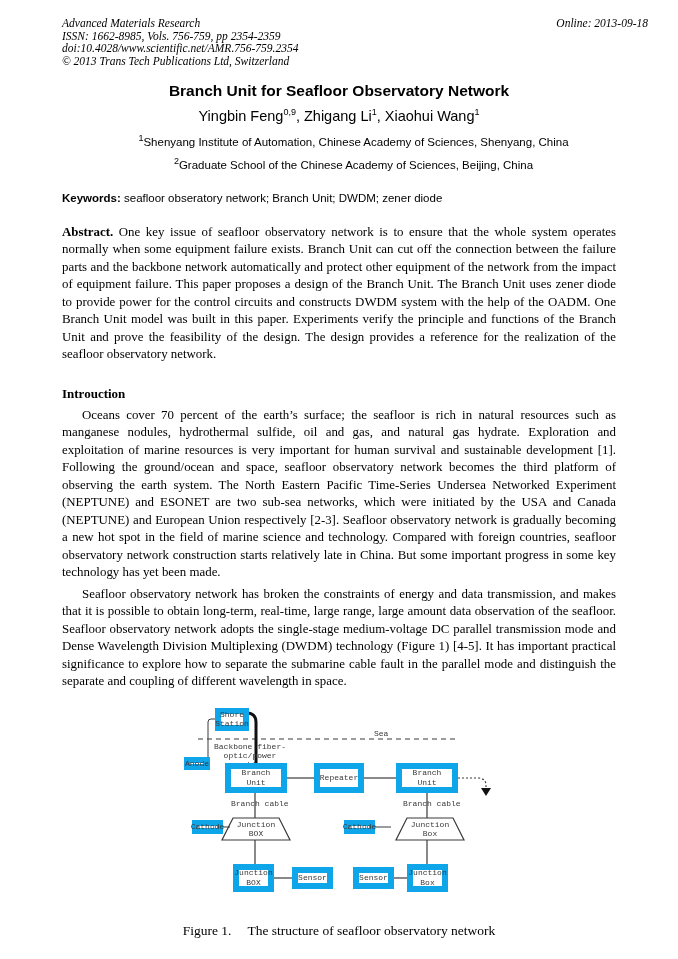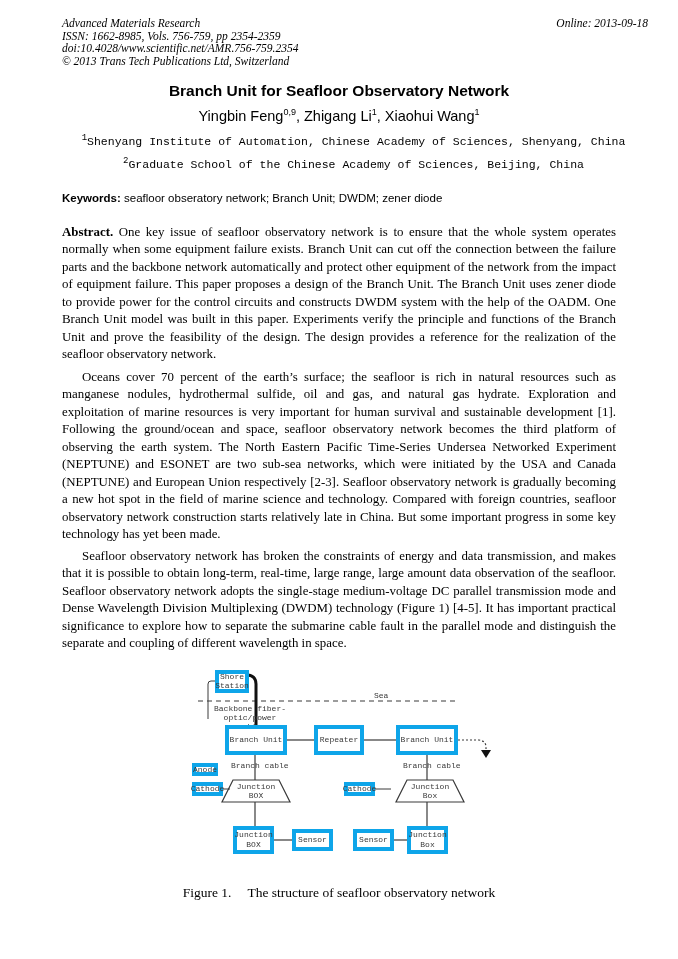--- a/index.html
+++ b/index.html
@@ -30,21 +30,21 @@
     font-weight: bold; font-size: 15.5px; color: #000;
   }
   .authors {
     margin-top: 7px; text-align: center;
     font-family: "Liberation Sans", sans-serif;
     font-size: 14.5px; color: #000;
   }
   .authors sup, .affil sup { font-size: 9px; }
   .affil {
     margin-top: 9px; text-align: center;
-    font-family: Liberation Mono, monospace;
+    font-family: Liberation Sans, sans-serif;
     font-size: 11.5px; color: #000; padding-left: 29px;
   }
   .affil.second { margin-top: 8px; }
   .email {
     margin-top: 8px; text-align: center;
     font-family: "Liberation Sans", sans-serif;
     font-size: 11.5px; color: #000;
   }
 
   
@@ -67,21 +67,21 @@
     margin: 22px 62px 0 62px;
     font-size: 13px; font-weight: bold; color: #000;
   }
   .para { margin-top: 4px; text-indent: 20px; }
   .para.first { margin-top: 5px; }
 
   
   .figure-area { position: relative; width: 678px; height: 212px; margin-top: 8px; }
   .figure-area svg.lines { position: absolute; left: 0; top: 0; }
   .diag-box {
-    position: absolute; border: 4px solid #0ea5e9; background: #fff;
+    position: absolute; border: 6px solid #0ea5e9; background: #fff;
     font-family: "Liberation Mono", monospace; font-size: 8px; line-height: 9.5px;
     color: #3a3a3a; display: flex; align-items: center; justify-content: center;
     text-align: center; white-space: pre-line;
   }
   .diag-label {
     position: absolute;
     font-family: "Liberation Mono", monospace; font-size: 8px; line-height: 9px;
     color: #3a3a3a; white-space: pre-line; text-align: center;
   }
   .trap-label { width: 56px; }
@@ -109,20 +109,21 @@
 
   <div class="title">Branch Unit for Seafloor Observatory Network</div>
   <div class="authors"><span>Yingbin Feng</span><sup>0,9</sup><span>, Zhigang Li</span><sup>1</sup><span>, Xiaohui Wang</span><sup>1</sup></div>
   <div class="affil"><sup>1</sup><span>Shenyang Institute of Automation, Chinese Academy of Sciences, Shenyang, China</span></div>
   <div class="affil second"><sup>2</sup><span>Graduate School of the Chinese Academy of Sciences, Beijing, China</span></div>
 
   <div class="keywords"><span class="kw-label">Keywords:</span><span> seafloor obseratory network; Branch Unit; DWDM; zener diode</span></div>
 
   <div class="bodytext abstract"><span class="abs-label">Abstract.</span><span> One key issue of seafloor observatory network is to ensure that the whole system operates normally when some equipment failure exists. Branch Unit can cut off the connection between the failure parts and the backbone network automatically and protect other equipment of the network from the impact of equipment failure. This paper proposes a design of the Branch Unit. The Branch Unit uses zener diode to provide power for the control circuits and constructs DWDM system with the help of the OADM. One Branch Unit model was built in this paper. Experiments verify the principle and functions of the Branch Unit and prove the feasibility of the design. The design provides a reference for the realization of the seafloor observatory network.</span></div>
 
+  <div class="section-heading">Introuction</div>
   <div class="bodytext para first">Oceans cover 70 percent of the earth’s surface; the seafloor is rich in natural resources such as manganese nodules, hydrothermal sulfide, oil and gas, and natural gas hydrate. Exploration and exploitation of marine resources is very important for human survival and sustainable development [1]. Following the ground/ocean and space, seafloor observatory network becomes the third platform of observing the earth system. The North Eastern Pacific Time-Series Undersea Networked Experiment (NEPTUNE) and ESONET are two sub-sea networks, which were initiated by the USA and Canada (NEPTUNE) and European Union respectively [2-3]. Seafloor observatory network is gradually becoming a new hot spot in the field of marine science and technology. Compared with foreign countries, seafloor observatory network construction starts relatively late in China. But some important progress in some key technology has yet been made.</div>
   <div class="bodytext para">Seafloor observatory network has broken the constraints of energy and data transmission, and makes that it is possible to obtain long-term, real-time, large range, large amount data observation of the seafloor. Seafloor observatory network adopts the single-stage medium-voltage DC parallel transmission mode and Dense Wavelength Division Multiplexing (DWDM) technology (Figure 1) [4-5]. It has important practical significance to explore how to separate the submarine cable fault in the parallel mode and distinguish the separate and coupling of different wavelength in space.</div>
 
   <div class="figure-area">
     <svg class="lines" width="678" height="212" viewBox="0 0 678 212">
 
       <line x1="198" y1="40" x2="455" y2="40" stroke="#3a3a3a" stroke-width="1.2" stroke-dasharray="5,4"></line>
 
       <path d="M 248,14 q 8,1 8,9 L 256,64" fill="none" stroke="#111" stroke-width="3"></path>
 
@@ -148,21 +149,21 @@
 
       <line x1="274" y1="179" x2="292" y2="179" stroke="#3a3a3a" stroke-width="1.2"></line>
       <line x1="393" y1="179" x2="407" y2="179" stroke="#3a3a3a" stroke-width="1.2"></line>
     </svg>
 
     <div class="diag-box" style="left:215px; top:9px; width:34px; height:23px;">Shore
 Station</div>
     <div class="diag-label" style="left:374px; top:30px;">Sea</div>
     <div class="diag-label" style="left:212px; top:43px; width:76px;">Backbone fiber-
 optic/power cable</div>
-    <div class="diag-box" style="left:192px; top:58px; width:26px; height:13px;margin-top:44px;">Anode</div>
+    <div class="diag-box" style="left:184px; top:58px; width:26px; height:13px;">Anode</div>
 
     <div class="diag-box" style="left:225px; top:64px; width:62px; height:30px;">Branch Unit</div>
     <div class="diag-box" style="left:314px; top:64px; width:50px; height:30px;">Repeater</div>
     <div class="diag-box" style="left:396px; top:64px; width:62px; height:30px;">Branch Unit</div>
 
     <div class="diag-label" style="left:231px; top:100px;">Branch cable</div>
     <div class="diag-label" style="left:403px; top:100px;">Branch cable</div>
 
     <div class="diag-box" style="left:192px; top:121px; width:31px; height:14px;">Cathode</div>
     <div class="diag-box" style="left:344px; top:121px; width:31px; height:14px;">Cathode</div>

